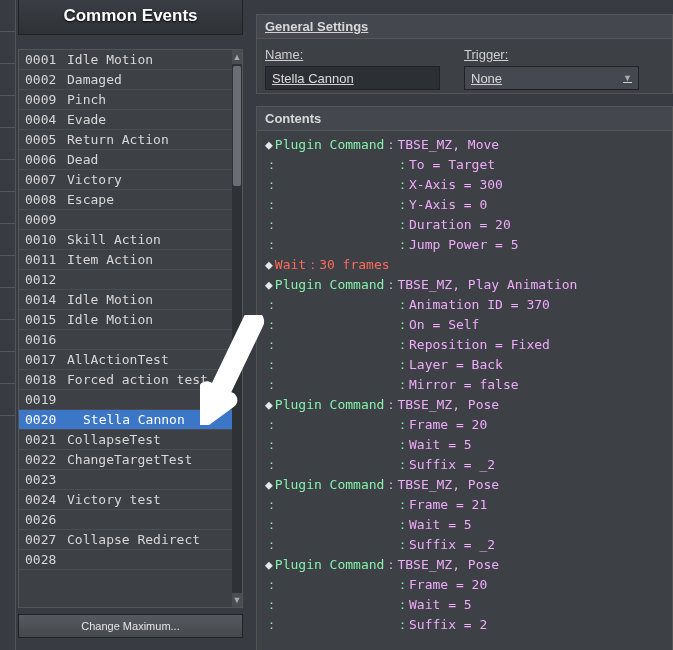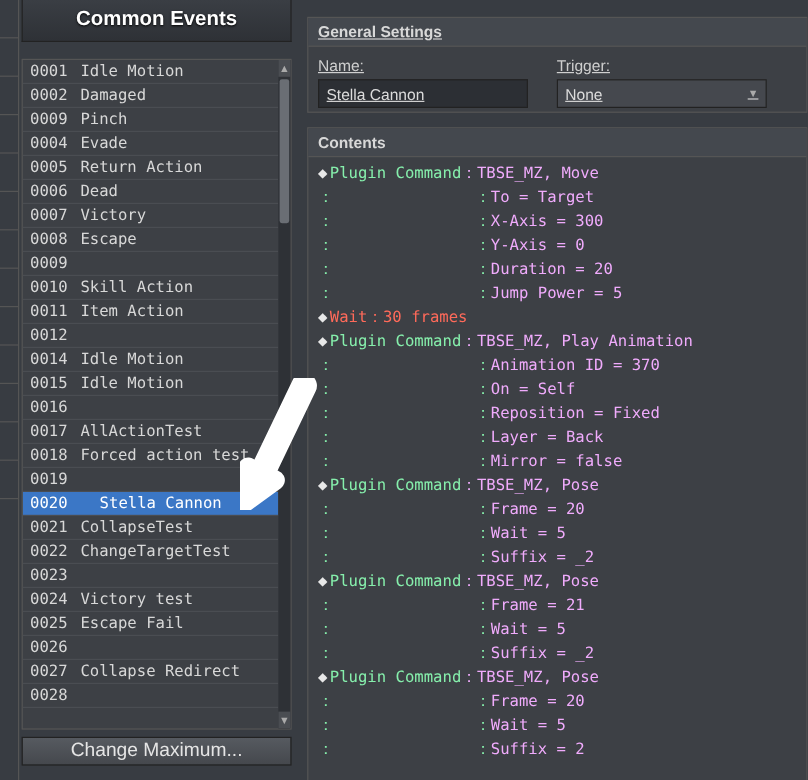--- a/index.html
+++ b/index.html
@@ -86,21 +86,21 @@
   .scroll-arrow.up { top: 0; }
   .scroll-arrow.down { bottom: 0; }
   .change-max {
     display: block;
     margin-top: 6px;
     height: 24px;
     width: 100%;
     background: linear-gradient(#565a60, #45484d);
     border: 1px solid #222;
     color: #e5e5e5;
-    font-size: 16px;
+    font-size: 11px;
     text-align: center;
     line-height: 22px;
     cursor: pointer;
   }
   .right-panel {
     position: absolute;
     left: 256px;
     top: 14px;
     right: 0;
     bottom: 0;
@@ -284,24 +284,20 @@
           <span class="event-num">0022</span>
           <span>ChangeTargetTest</span>
         </div>
         <div class="event-row">
           <span class="event-num">0023</span>
           <span></span>
         </div>
         <div class="event-row">
           <span class="event-num">0024</span>
           <span>Victory test</span>
-        </div>
-        <div class="event-row">
-          <span class="event-num">0025</span>
-          <span>Escape Fail</span>
         </div>
         <div class="event-row">
           <span class="event-num">0026</span>
           <span></span>
         </div>
         <div class="event-row">
           <span class="event-num">0027</span>
           <span>Collapse Redirect</span>
         </div>
         <div class="event-row">

